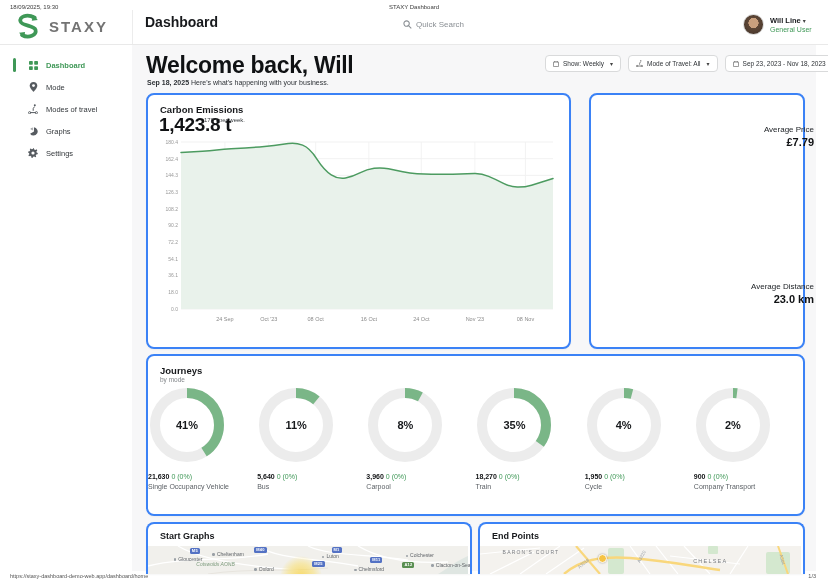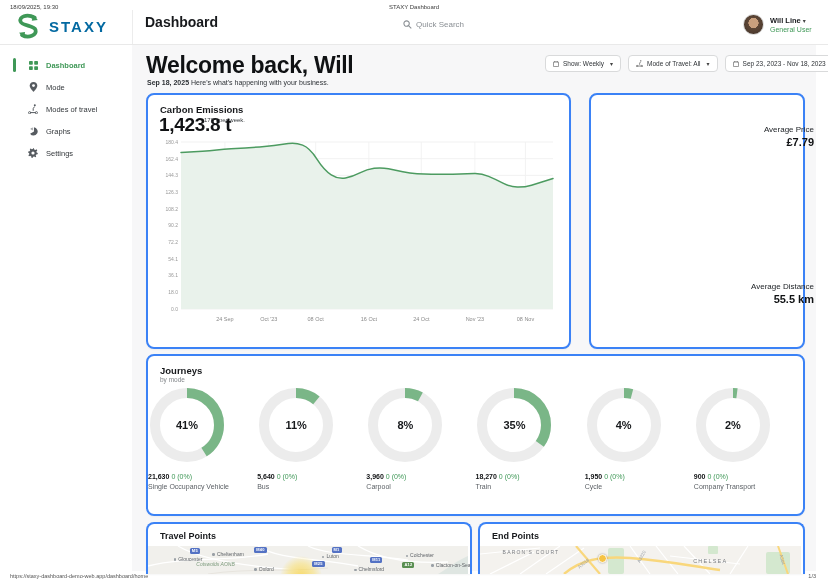--- a/index.html
+++ b/index.html
@@ -3,21 +3,21 @@
 <meta charset="utf-8">
 <style>
   html,body{margin:0;padding:0;background:#fff;}
   .page{position:relative;width:828px;height:585px;background:#fff;overflow:hidden;
         font-family:"Liberation Sans","DejaVu Sans",sans-serif;color:#1b1b1b;}
   .print-meta{position:absolute;font-size:6px;color:#3c3c3c;}
   
   .hdr-divider{position:absolute;left:0;top:44px;width:828px;height:1px;background:#e9e9e9;}
   .hdr-vdivider{position:absolute;left:132px;top:10px;width:1px;height:34px;background:#ececec;}
   .logo{position:absolute;left:13px;top:11px;display:flex;align-items:center;gap:6px;}
-  .logo-text{font-size:15px;font-weight:700;letter-spacing:2px;color:#0369a1;}
+  .logo-text{font-size:15px;font-weight:700;letter-spacing:2px;color:#737373;}
   .page-title{position:absolute;left:145px;top:14px;font-size:14px;font-weight:700;color:#17191c;}
   .search{position:absolute;left:403px;top:20px;display:flex;align-items:center;gap:4px;color:#8a8f94;font-size:8px;}
   .user{position:absolute;left:743px;top:14px;display:flex;gap:6px;align-items:center;}
   .avatar{width:19px;height:19px;border-radius:50%;
           background:radial-gradient(circle at 50% 42%, #c99f7d 34%, #5e4636 36%, #4c3a2e 75%, #3c2e25 100%);
           border:0.5px solid #d8d8d8;}
   .user-name{font-size:7.5px;font-weight:700;color:#17191c;}
   .user-role{font-size:7px;color:#3f9857;margin-top:1px;}
   .caret{font-size:6px;color:#444;}
   
@@ -262,21 +262,21 @@
       </svg>
   </div>
 
   <div class="card card-averages">
     <div class="avg-block" style="top:30px;">
       <div class="avg-label">Average Price</div>
       <div class="avg-value">£7.79</div>
     </div>
     <div class="avg-block" style="top:187px;">
       <div class="avg-label">Average Distance</div>
-      <div class="avg-value">55.5 km</div>
+      <div class="avg-value">23.0 km</div>
     </div>
   </div>
 
   <div class="card card-journeys">
     <div class="jr-title">Journeys</div>
     <div class="jr-sub">by mode</div>
     <div class="jr-grid">
 
       <div class="jr-cell">
         <div class="donut-wrap">
@@ -341,21 +341,21 @@
             </svg>
           <div class="donut-pct">2%</div>
         </div>
         <div class="jr-count"><span class="cnt">900</span> <span class="delta">0 (0%)</span></div>
         <div class="jr-mode">Company Transport</div>
       </div>
     </div>
   </div>
 
   <div class="card card-map card-start">
-    <div class="map-title">Travel Points</div>
+    <div class="map-title">Start Graphs</div>
     <div class="map-strip">
       <svg width="320" height="28" viewBox="0 0 320 28" style="position:absolute;left:0;top:0;">
         <rect x="0" y="0" width="320" height="28" fill="#f1f0ec"></rect>
         <path d="M290 28 L320 28 L320 10 C310 14 300 22 290 28 Z" fill="#dfe6e2"></path>
         <path d="M0 20 C40 10 80 16 120 8" stroke="#ffffff" stroke-width="1.4" fill="none"></path>
         <path d="M30 0 C50 12 90 20 150 24" stroke="#ffffff" stroke-width="1.2" fill="none"></path>
         <path d="M110 0 C130 14 170 12 210 20" stroke="#ffffff" stroke-width="1.4" fill="none"></path>
         <path d="M160 0 C180 10 220 8 260 14" stroke="#ffffff" stroke-width="1.2" fill="none"></path>
         <path d="M210 0 C230 12 260 18 300 16" stroke="#ffffff" stroke-width="1.4" fill="none"></path>
         <path d="M60 28 C100 22 140 26 180 22" stroke="#e7e4de" stroke-width="1" fill="none"></path>

